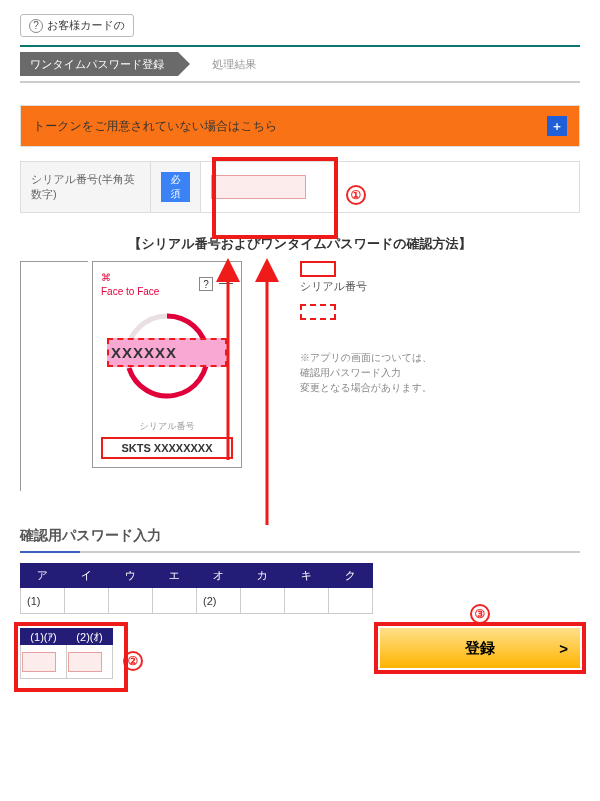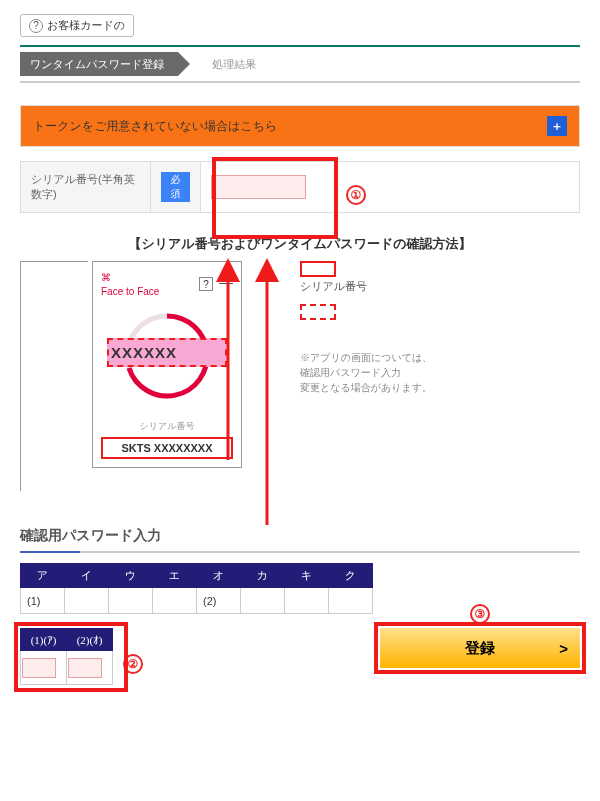--- a/index.html
+++ b/index.html
@@ -45,21 +45,21 @@
   .serial-box { border:2px solid #ef1b1b; text-align:center; font-size:11px; font-weight:bold; padding:3px 16px; margin-top:4px; }
   .legend-serial { width:36px; height:16px; border:2px solid #ef1b1b; }
   .legend-otp { width:36px; height:16px; border:2px dashed #ef1b1b; }
   .legend-lbl { font-size:11px; color:#555; margin-top:2px; margin-bottom:10px; }
   .note { font-size:10px; color:#888; margin-top:30px; line-height:1.5; }
   .card-table { margin-top:10px; border-collapse:collapse; }
   .card-table th { background:#241d78; color:#fff; font-size:11px; font-weight:normal; width:44px; height:24px; border:1px solid #241d78; }
   .card-table td { border:1px solid #ccc; height:26px; font-size:11px; padding-left:6px; }
   .bottom-row { margin-top:14px; display:flex; align-items:flex-start; justify-content:space-between; }
   .mini-table { border-collapse:collapse; }
-  .mini-table th { background:#241d78; color:#fff; font-size:11px; font-weight:normal; width:46px; height:22px; border:1px solid #241d78;font-family:Liberation Serif, serif; }
+  .mini-table th { background:#241d78; color:#fff; font-size:11px; font-weight:normal; width:46px; height:16px; border:1px solid #241d78; }
   .mini-table td { border:1px solid #ccc; height:34px; width:46px; text-align:center; }
   .mini-inp { width:34px; height:20px; border:1px solid #e9a0a0; background:#fdecec; }
   .submit-wrap { position:relative; }
   .submit-btn { width:200px; height:40px; background:linear-gradient(#ffe08a,#ffb400); border:none; font-size:15px; font-weight:bold; display:flex; align-items:center; justify-content:center; position:relative; }
   .submit-btn .chev { position:absolute; right:12px; font-weight:bold; }
   .instr { font-size:11px; color:#555; margin-top:10px; }
   svg.arrow { position:absolute; pointer-events:none; }
 </style>
 </head>
 <body>

